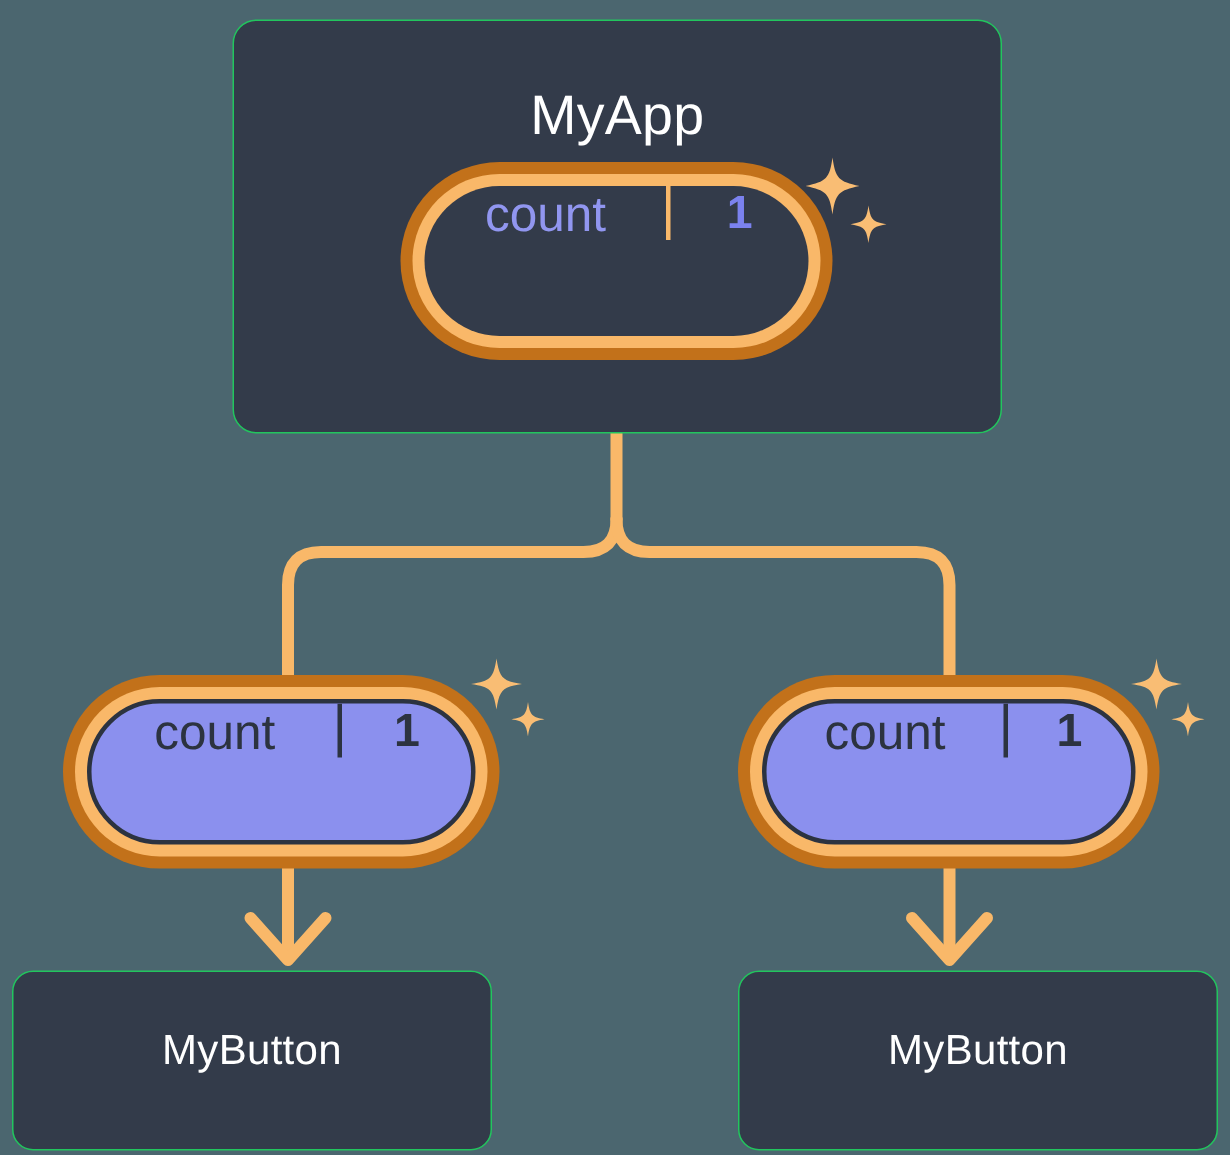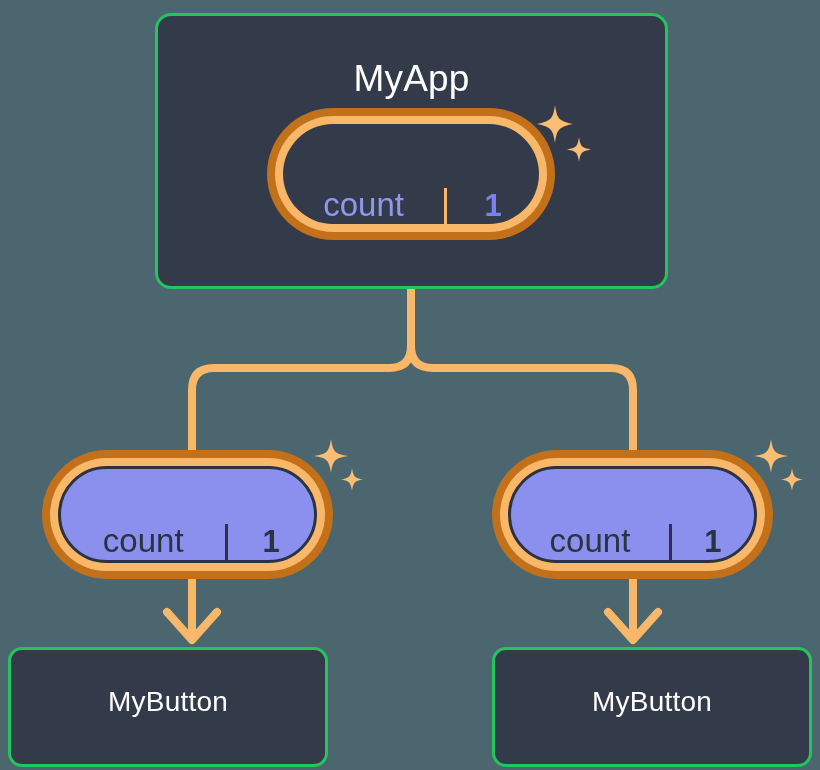--- a/index.html
+++ b/index.html
@@ -24,21 +24,21 @@
     top: 0;
     width: 820px;
     height: 770px;
   }
 
   
   .node-box {
     position: absolute;
     box-sizing: border-box;
     background: #333b4a;
-    border: 3px solid #22c55e;
+    border: 1px solid #22c55e;
     border-radius: 16px;
     z-index: 3;
   }
   .node-title {
     position: absolute;
     left: 0;
     right: 0;
     text-align: center;
     color: #ffffff;
     font-weight: 400;
@@ -92,21 +92,21 @@
     border-radius: 999px;
     background: #f9b869;             
     padding: 8px;
   }
   .pill-body {
     box-sizing: border-box;
     width: 100%;
     height: 100%;
     border-radius: 999px;
     display: flex;
-    align-items: flex-end;
+    align-items: flex-start;
     overflow: hidden;
   }
   .pill-key, .pill-val {
     display: flex;
     align-items: center;
     justify-content: center;
     box-sizing: border-box;
   }
 
   

